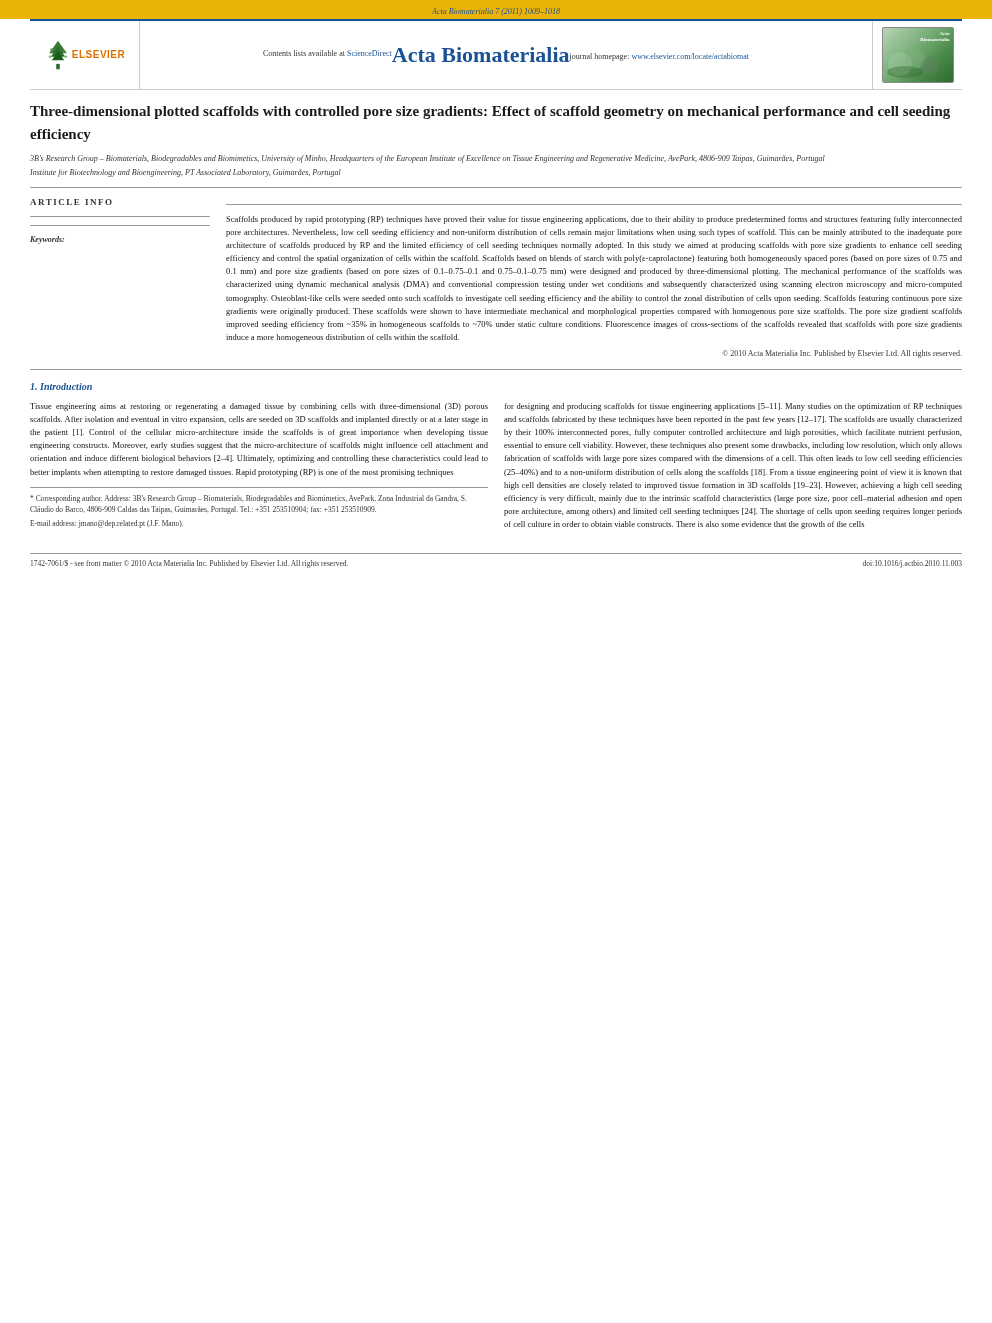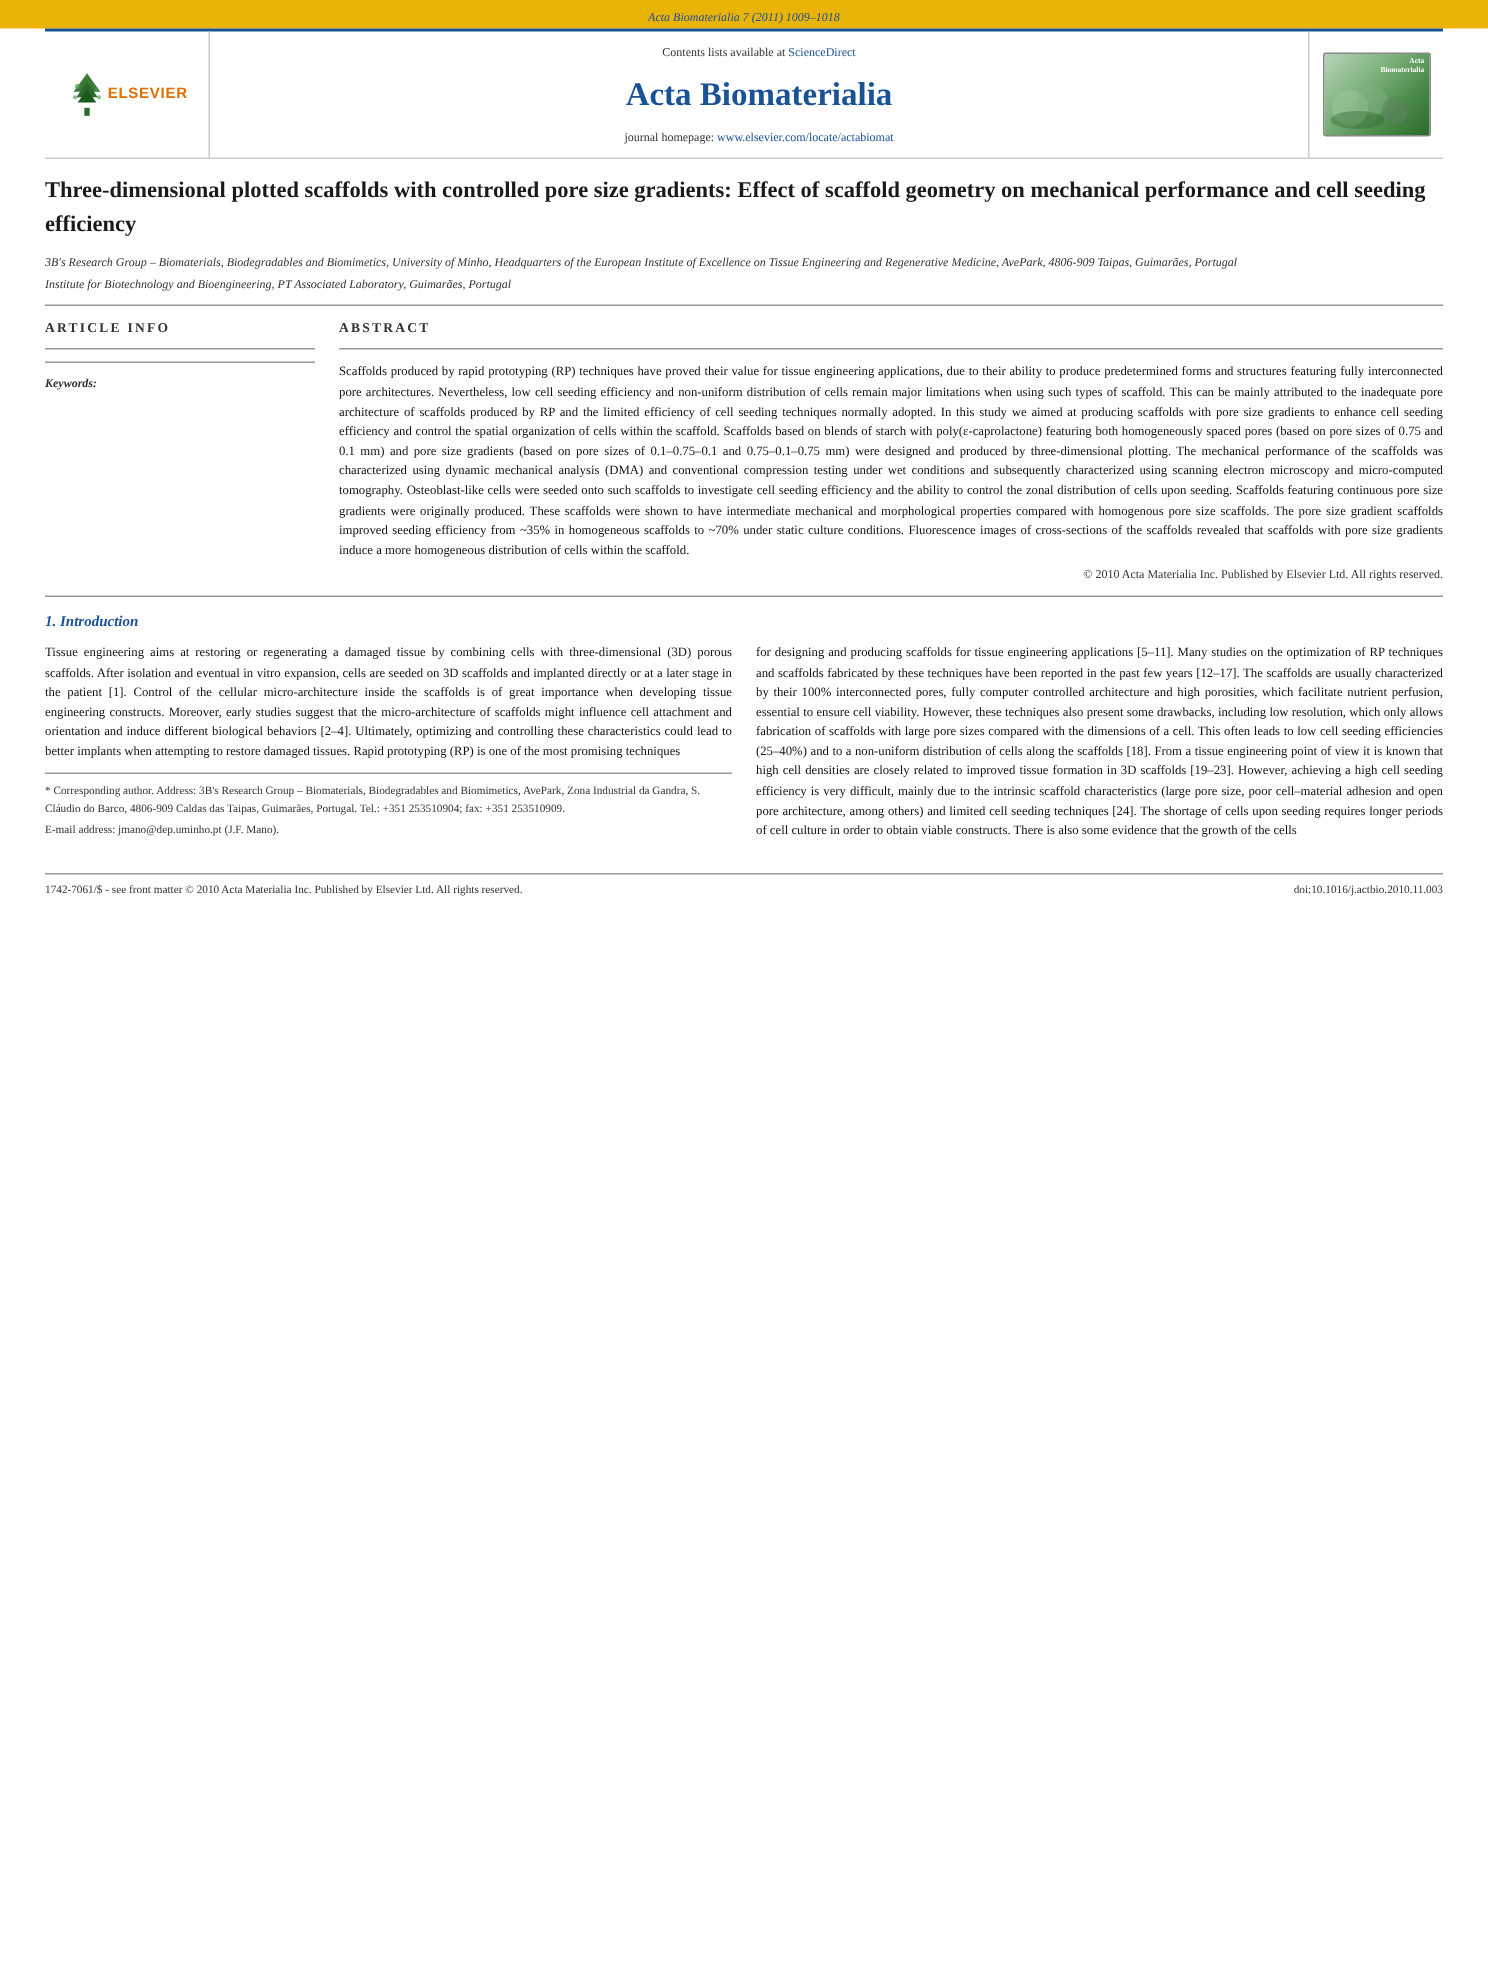--- a/index.html
+++ b/index.html
@@ -39,21 +39,21 @@
       display: flex;
       flex-direction: row;
       align-items: center;
       justify-content: center;
       padding: 6px;
       border-right: 1px solid #ccc;
     }
     .header-center {
       flex: 1;
       display: flex;
-      flex-direction: column;
+      flex-direction: row;
       align-items: center;
       justify-content: center;
       padding: 8px 10px;
     }
     .contents-line {
       font-size: 8px;
       color: #333;
       margin-bottom: 4px;
     }
     .sciencedirect-link {
@@ -344,21 +344,20 @@
 
 
         <hr class="divider">
 
         <div class="keywords-section">
           <div class="keywords-label">Keywords:</div>
         </div>
       </div>
 
       <div class="right-col">
-        <div class="col-header">ABSTRACT</div>
         <hr class="divider">
         <div class="abstract-text">
           <p>Scaffolds produced by rapid prototyping (RP) techniques have proved their value for tissue engineering applications, due to their ability to produce predetermined forms and structures featuring fully interconnected pore architectures. Nevertheless, low cell seeding efficiency and non-uniform distribution of cells remain major limitations when using such types of scaffold. This can be mainly attributed to the inadequate pore architecture of scaffolds produced by RP and the limited efficiency of cell seeding techniques normally adopted. In this study we aimed at producing scaffolds with pore size gradients to enhance cell seeding efficiency and control the spatial organization of cells within the scaffold. Scaffolds based on blends of starch with poly(ε-caprolactone) featuring both homogeneously spaced pores (based on pore sizes of 0.75 and 0.1 mm) and pore size gradients (based on pore sizes of 0.1–0.75–0.1 and 0.75–0.1–0.75 mm) were designed and produced by three-dimensional plotting. The mechanical performance of the scaffolds was characterized using dynamic mechanical analysis (DMA) and conventional compression testing under wet conditions and subsequently characterized using scanning electron microscopy and micro-computed tomography. Osteoblast-like cells were seeded onto such scaffolds to investigate cell seeding efficiency and the ability to control the zonal distribution of cells upon seeding. Scaffolds featuring continuous pore size gradients were originally produced. These scaffolds were shown to have intermediate mechanical and morphological properties compared with homogenous pore size scaffolds. The pore size gradient scaffolds improved seeding efficiency from ~35% in homogeneous scaffolds to ~70% under static culture conditions. Fluorescence images of cross-sections of the scaffolds revealed that scaffolds with pore size gradients induce a more homogeneous distribution of cells within the scaffold.</p>
           <div class="copyright-line">© 2010 Acta Materialia Inc. Published by Elsevier Ltd. All rights reserved.</div>
         </div>
       </div>
 
     </div>
 
     <hr class="divider">
@@ -371,21 +370,21 @@
 
       <div class="two-col-body">
 
         <div class="body-col">
           <div class="body-text">
             <p>Tissue engineering aims at restoring or regenerating a damaged tissue by combining cells with three-dimensional (3D) porous scaffolds. After isolation and eventual in vitro expansion, cells are seeded on 3D scaffolds and implanted directly or at a later stage in the patient [1]. Control of the cellular micro-architecture inside the scaffolds is of great importance when developing tissue engineering constructs. Moreover, early studies suggest that the micro-architecture of scaffolds might influence cell attachment and orientation and induce different biological behaviors [2–4]. Ultimately, optimizing and controlling these characteristics could lead to better implants when attempting to restore damaged tissues. Rapid prototyping (RP) is one of the most promising techniques</p>
           </div>
 
           <div class="footnote-area">
             <div class="footnote">* Corresponding author. Address: 3B's Research Group – Biomaterials, Biodegradables and Biomimetics, AvePark, Zona Industrial da Gandra, S. Cláudio do Barco, 4806-909 Caldas das Taipas, Guimarães, Portugal. Tel.: +351 253510904; fax: +351 253510909.</div>
-            <div class="footnote">E-mail address: jmano@dep.uminho.pt (J.F. Mano).</div>
+            <div class="footnote">E-mail address: jmano@dep.related.pt (J.F. Mano).</div>
           </div>
         </div>
 
         <div class="body-col">
           <div class="body-text">
             <p>for designing and producing scaffolds for tissue engineering applications [5–11]. Many studies on the optimization of RP techniques and scaffolds fabricated by these techniques have been reported in the past few years [12–17]. The scaffolds are usually characterized by their 100% interconnected pores, fully computer controlled architecture and high porosities, which facilitate nutrient perfusion, essential to ensure cell viability. However, these techniques also present some drawbacks, including low resolution, which only allows fabrication of scaffolds with large pore sizes compared with the dimensions of a cell. This often leads to low cell seeding efficiencies (25–40%) and to a non-uniform distribution of cells along the scaffolds [18]. From a tissue engineering point of view it is known that high cell densities are closely related to improved tissue formation in 3D scaffolds [19–23]. However, achieving a high cell seeding efficiency is very difficult, mainly due to the intrinsic scaffold characteristics (large pore size, poor cell–material adhesion and open pore architecture, among others) and limited cell seeding techniques [24]. The shortage of cells upon seeding requires longer periods of cell culture in order to obtain viable constructs. There is also some evidence that the growth of the cells</p>
           </div>
         </div>
       </div>
     </div>

